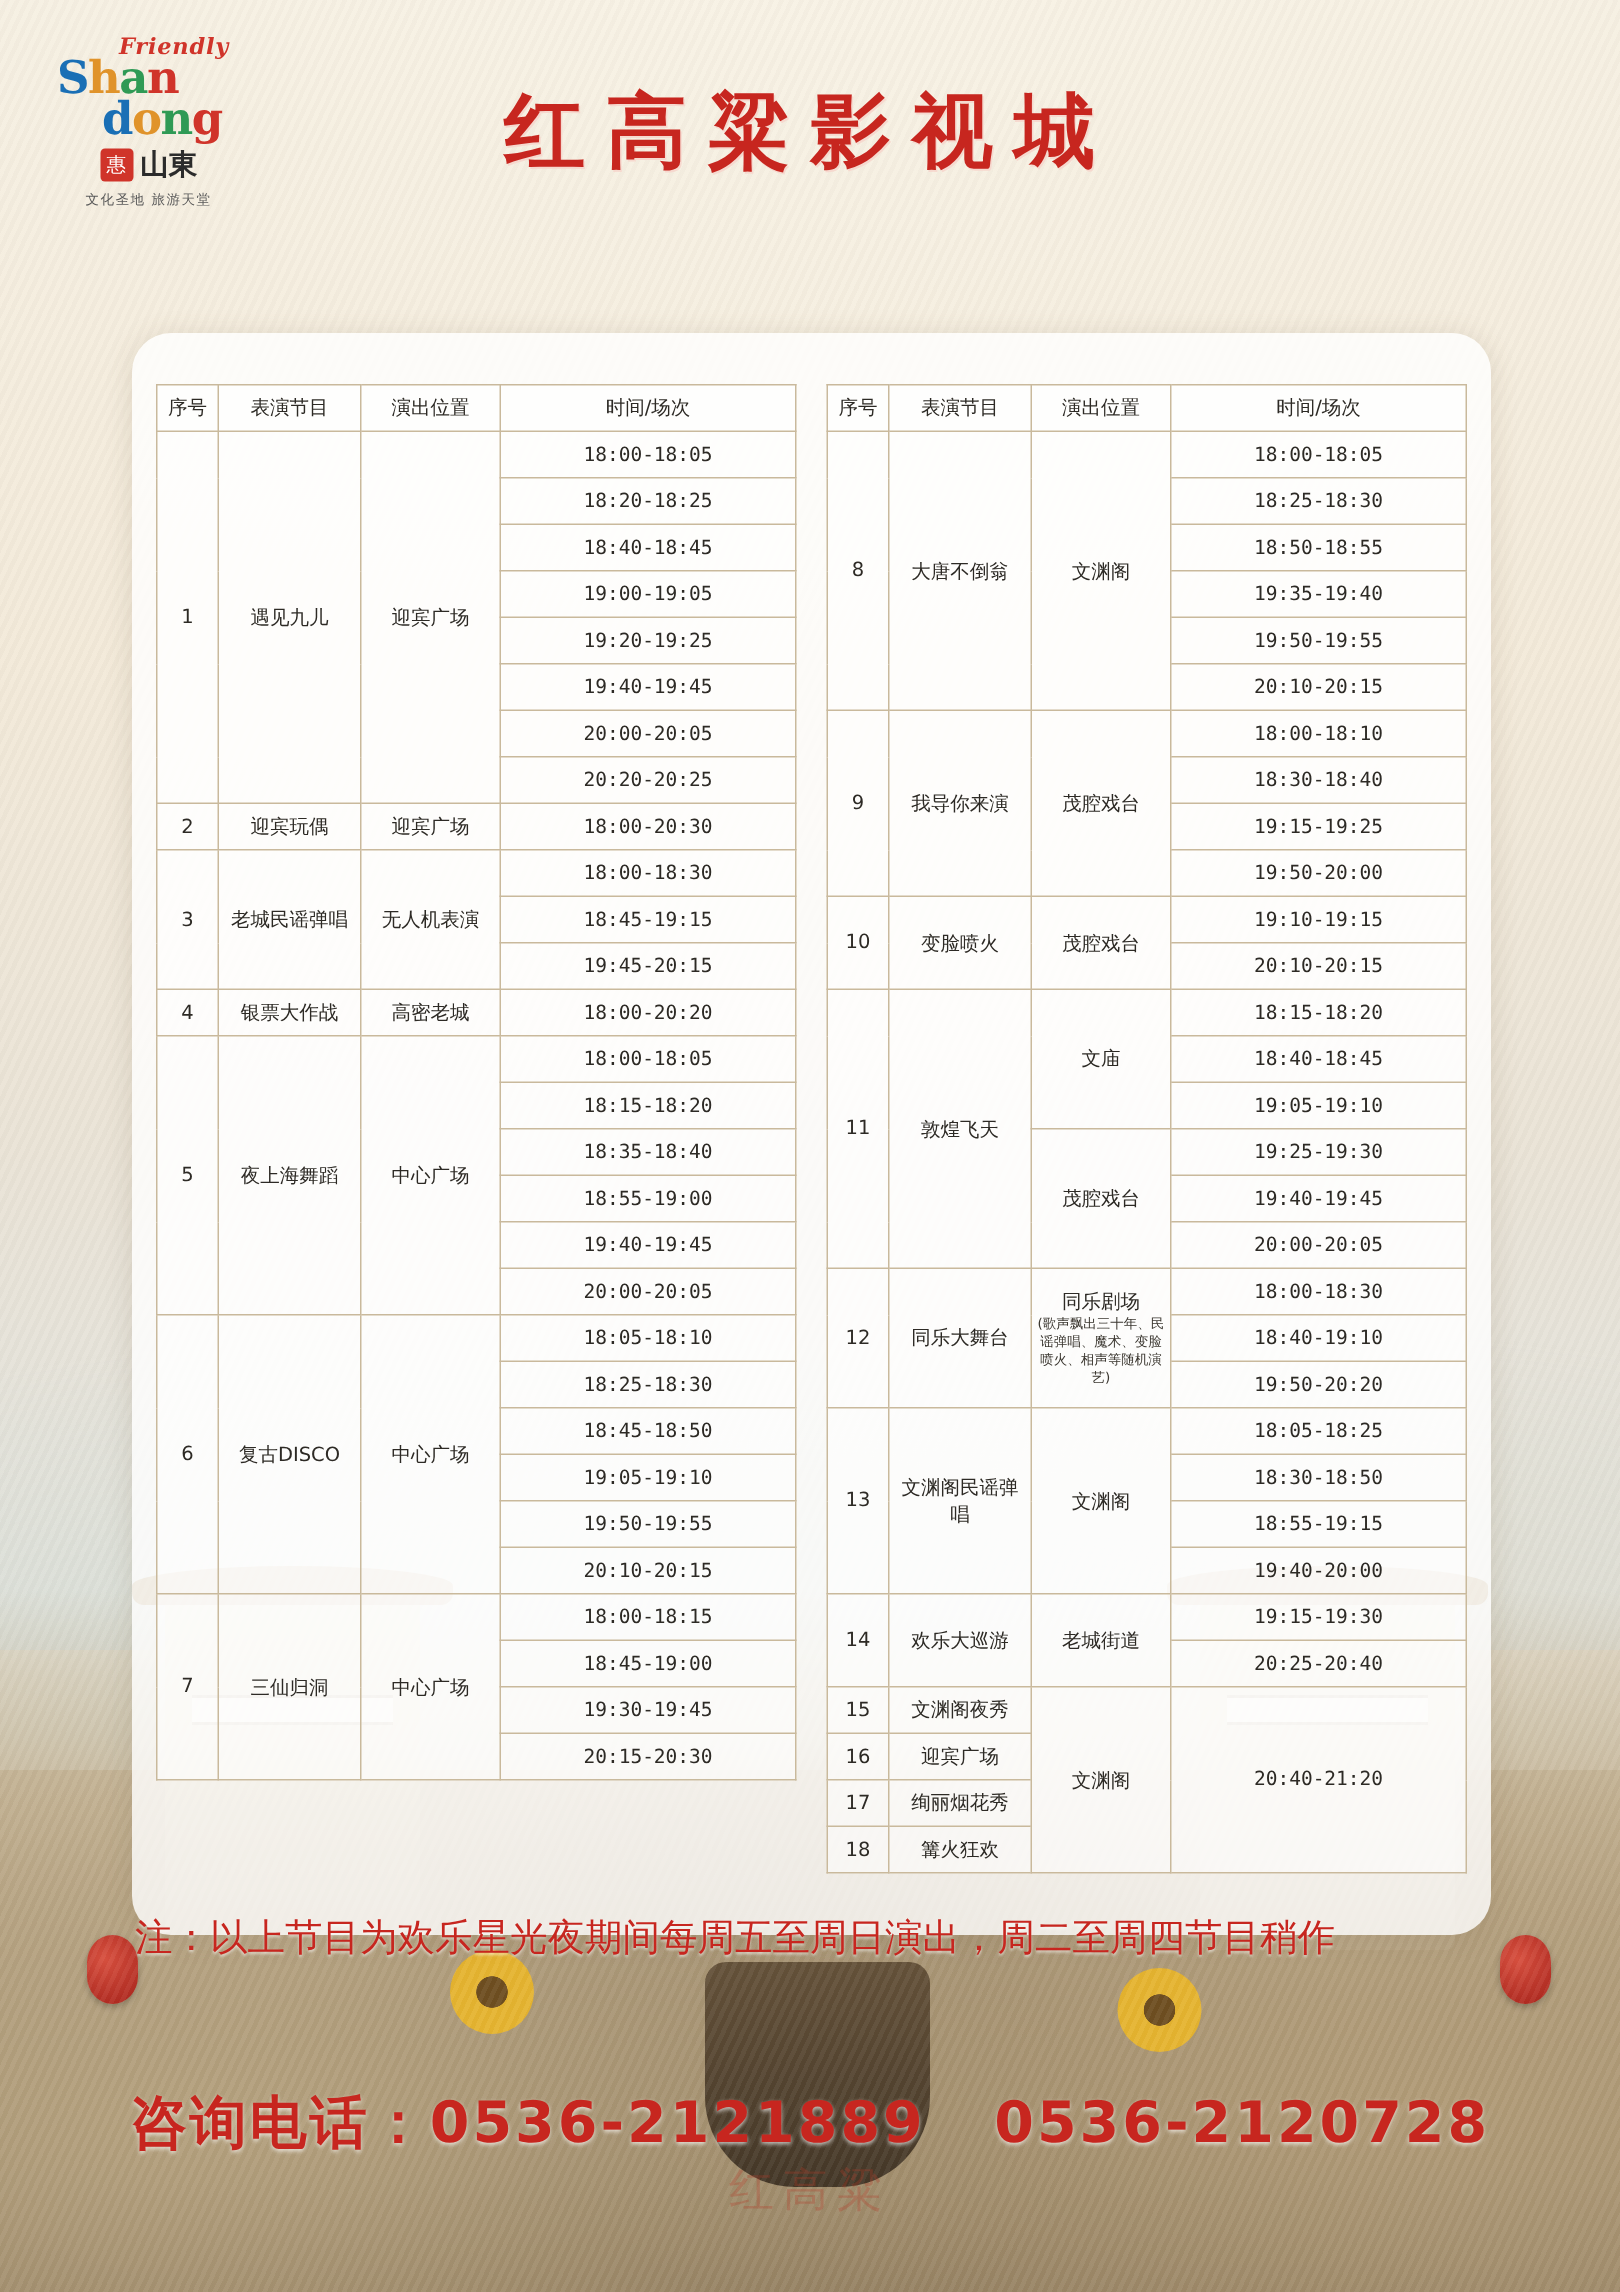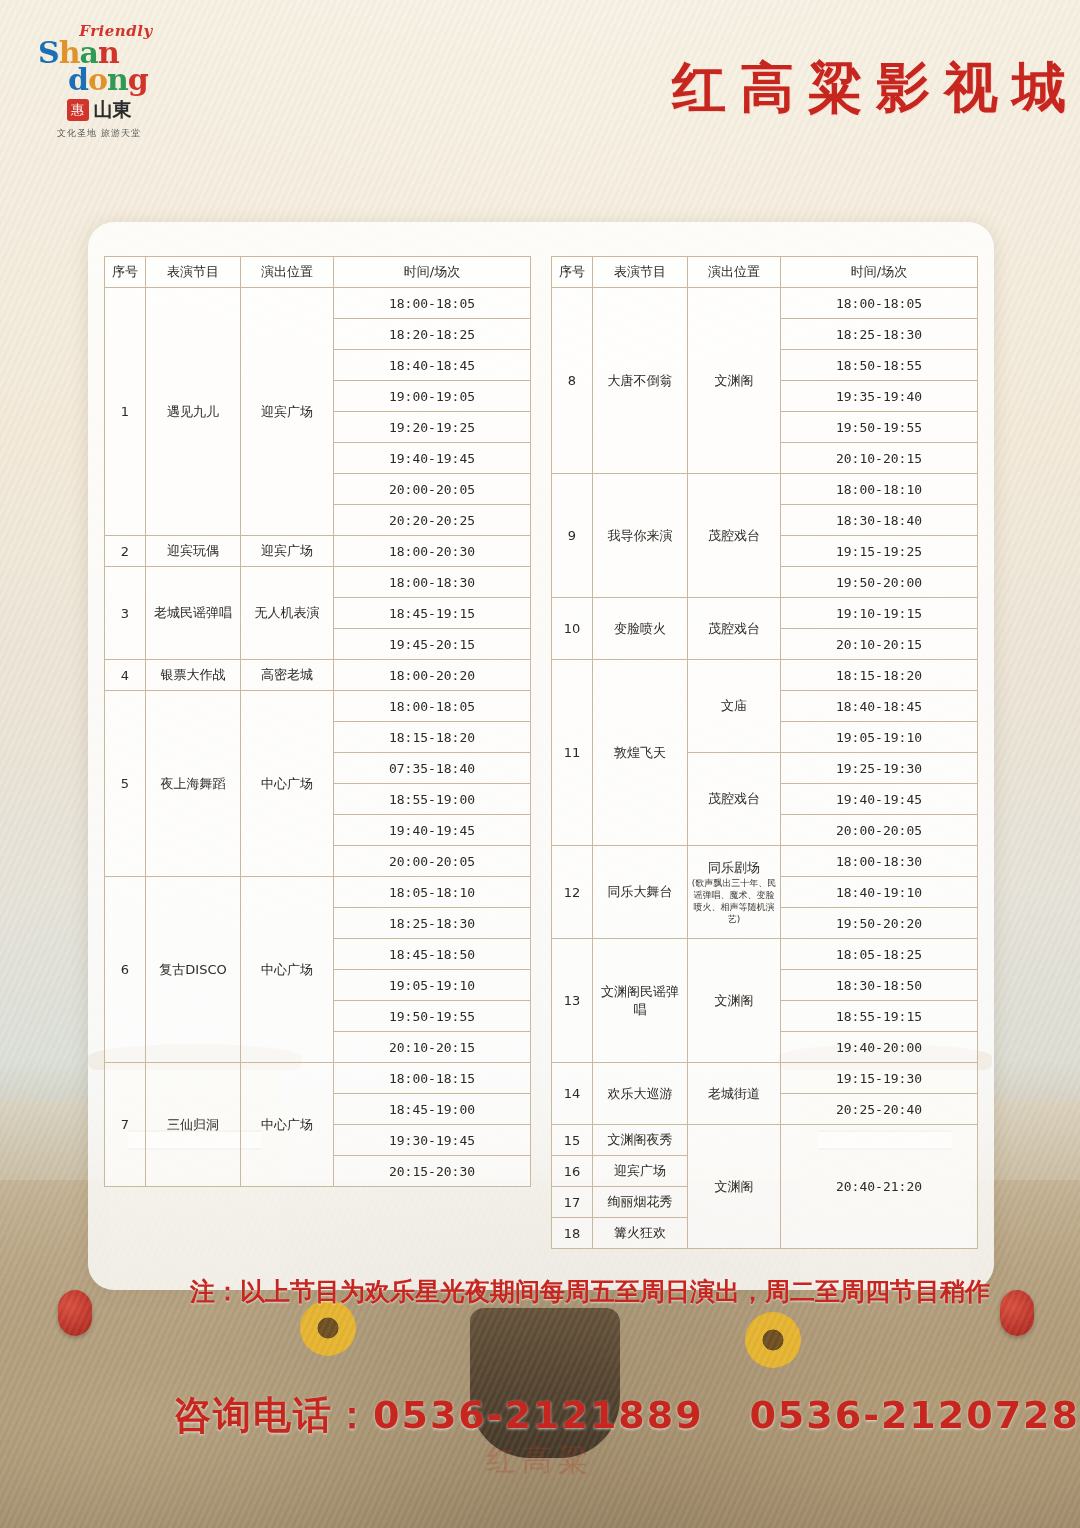--- a/index.html
+++ b/index.html
@@ -107,21 +107,20 @@
   .logo .cn .txt{font-size:19px;color:#2b2b2b;font-weight:bold;}
   .logo .slogan{
     margin-top:4px;font-size:9px;color:#5a5a5a;letter-spacing:1px;
   }
 
   .title-wrap{position:absolute;left:0;top:52px;width:1080px;text-align:center;}
   .title-main{
     font-family:"DejaVu Serif","Liberation Serif",serif;
     font-size:54px;font-weight:bold;color:#c7261f;letter-spacing:14px;
     text-shadow:1px 1px 0 #f6d9cf;
-    text-align:right;
   }
   .title-sub{
     font-family:"DejaVu Serif","Liberation Serif",serif;
     font-size:37px;font-weight:bold;color:#c7261f;letter-spacing:9px;margin-top:14px;
   }
 
   
   .card{
     position:absolute;left:88px;top:222px;width:906px;height:1068px;
     background:rgba(255,255,255,.80);
@@ -145,27 +144,27 @@
   td{height:30px;}
   td.time{font-family:"DejaVu Sans Mono","Liberation Mono",monospace;font-size:13px;letter-spacing:0px;}
   .col-no{width:36px;}
   .col-prog{width:90px;}
   .col-loc{width:88px;}
   .col-time{width:auto;}
   .small-note{font-size:9px;line-height:12px;display:block;color:#3a362f;}
 
   
   .note{
-    position:absolute;left:90px;top:1272px;width:900px;text-align:right;
-    font-family:"DejaVu Serif","Liberation Serif",serif;
-    font-size:25px;font-weight:bold;color:#c7261f;line-height:40px;
+    position:absolute;left:90px;top:1272px;width:900px;text-align:left;
+    font-family:"DejaVu Serif","Liberation Serif",serif;
+    font-size:25px;font-weight:normal;color:#c7261f;line-height:40px;
     text-shadow:0 1px 2px rgba(255,255,255,.65);
   }
   .phone{
-    position:absolute;left:0;top:1390px;width:1080px;text-align:right;
+    position:absolute;left:0;top:1390px;width:1080px;text-align:center;
     font-family:"DejaVu Serif","Liberation Serif",serif;
     font-size:38px;font-weight:bold;color:#c7261f;letter-spacing:2px;
     text-shadow:0 1px 3px rgba(255,255,255,.7);
   }
   .phone .num{font-family:"DejaVu Sans","Liberation Sans",sans-serif;}
   .watermark{
     position:absolute;left:430px;top:1440px;width:220px;text-align:center;
     font-family:"DejaVu Serif","Liberation Serif",serif;
     font-size:30px;color:rgba(180,60,40,.30);letter-spacing:6px;
   }
@@ -278,21 +277,21 @@
       <tr>
         <td class="col-no" rowspan="6">5</td>
         <td class="col-prog" rowspan="6">夜上海舞蹈</td>
         <td class="col-loc" rowspan="6">中心广场</td>
         <td class="time">18:00-18:05</td>
       </tr>
       <tr>
           <td class="time">18:15-18:20</td>
         </tr>
       <tr>
-          <td class="time">07:35-18:40</td>
+          <td class="time">18:35-18:40</td>
         </tr>
       <tr>
           <td class="time">18:55-19:00</td>
         </tr>
       <tr>
           <td class="time">19:40-19:45</td>
         </tr>
       <tr>
           <td class="time">20:00-20:05</td>
         </tr>

